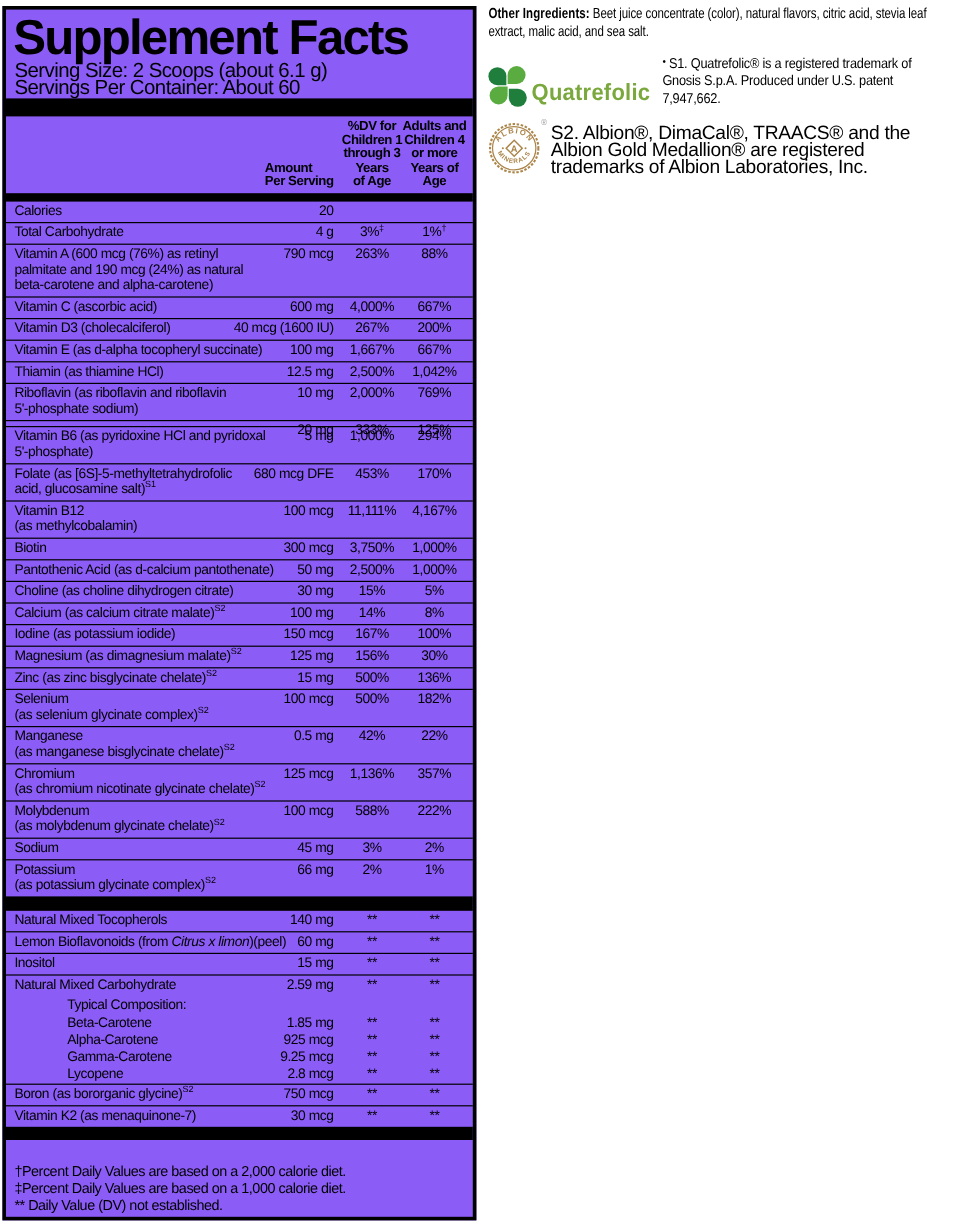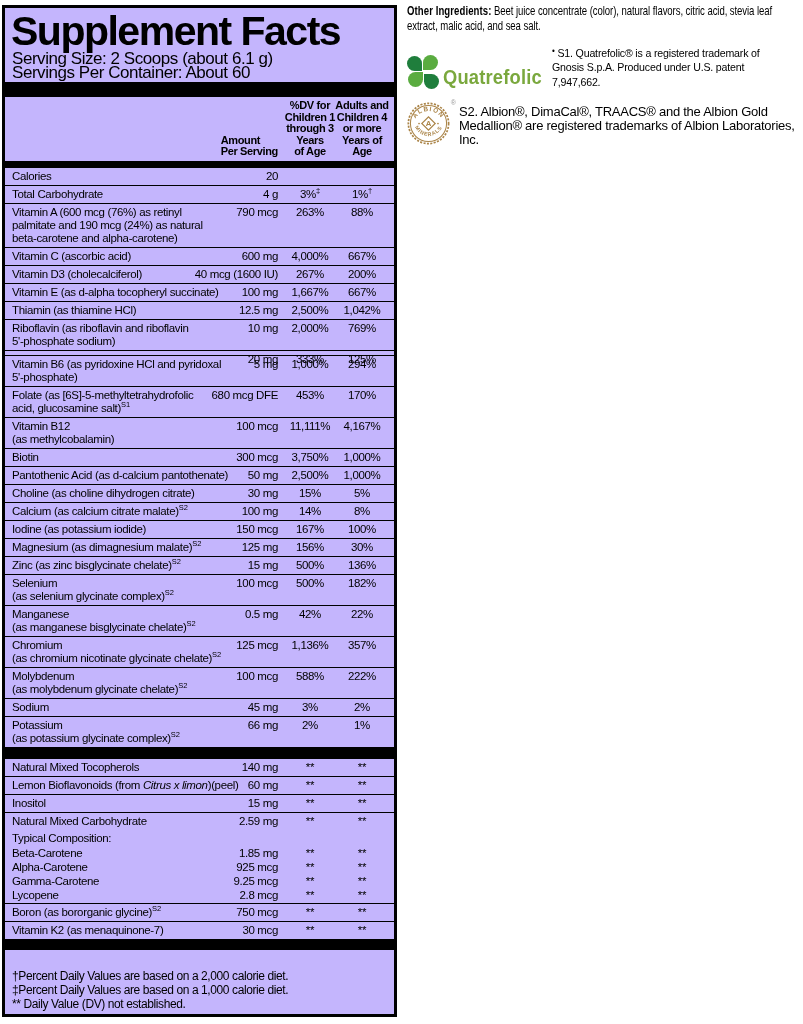--- a/index.html
+++ b/index.html
@@ -1,38 +1,38 @@
 <!DOCTYPE html>
 <html><head>
 <meta charset="utf-8">
 <style>
   html,body{margin:0;padding:0;background:#fff;}
   body{width:803px;height:1024px;position:relative;font-family:"Liberation Sans",sans-serif;color:#000;overflow:hidden;}
 
   
-  .panel{position:absolute;left:2px;top:5px;width:395px;height:1012px;border:3px solid #000;box-sizing:border-box;background:#c4b5fd;}
+  .panel{position:absolute;left:2px;top:5px;width:395px;height:1012px;border:3px solid #000;box-sizing:border-box;background:#8b5cf6;}
   .sf-title{font-size:41px;font-weight:bold;letter-spacing:-1.5px;line-height:38px;margin:4px 0 2px 6px;white-space:nowrap;}
   .serving-line{font-size:17px;line-height:13.5px;letter-spacing:-0.45px;margin-left:7px;white-space:nowrap;}
   .bar{background:#000;width:100%;}
   .bar1{height:15px;margin-top:3px;}
   .bar2{height:7px;}
   .bar3{height:12px;}
   .bar4{height:11px;}
 
   .colheads{position:relative;height:64px;font-weight:bold;font-size:11px;line-height:11.6px;letter-spacing:-0.35px;}
   .ch{position:absolute;bottom:3px;white-space:pre-line;}
   .ch-amount{right:116px;}
   .ch-dv1{left:273px;width:64px;text-align:center;}
   .ch-dv2{left:328px;width:58px;text-align:center;}
 
   .nrow{position:relative;border-top:1.5px solid #000;padding:2px 0;font-size:11.5px;line-height:13px;letter-spacing:-0.35px;}
   .nrow.nosep{border-top:none;}
   .nrow.sub{padding:0 0 1px 0;}
   .nname{padding-left:7px;white-space:pre-line;}
-  .nrow.indent .nname{}
+  .nrow.indent .nname{margin-left:44px;}
   .nname .it{font-style:italic;}
   .cellv{position:absolute;top:2px;white-space:nowrap;}
   .nrow.sub .cellv{top:0;}
   .cell-amount{right:116px;text-align:right;}
   .cell-dv1{left:273px;width:64px;text-align:center;}
   .cell-dv2{left:335px;width:44px;text-align:center;}
   sup{font-size:7.5px;vertical-align:super;letter-spacing:0;line-height:0;}
 
   .footnotes{padding:20px 4px 0 7px;font-size:12px;line-height:13.8px;letter-spacing:-0.4px;}
 
@@ -48,21 +48,21 @@
   .leaf.l2{right:2px;top:0;border-radius:50% 50% 50% 0;}
   .leaf.l3{left:1px;bottom:2px;border-radius:50% 0 50% 50%;}
   .leaf.l4{right:1px;bottom:0;border-radius:0 50% 50% 50%;}
   .q-word{font-size:19.5px;letter-spacing:0.2px;margin:9px 2px 0 3px;white-space:nowrap;font-weight:bold;transform:scaleX(0.94);transform-origin:left top;}
   .q-note{width:290px;transform:scaleX(0.9);transform-origin:left top;font-size:11.8px;line-height:14.2px;letter-spacing:-0.2px;margin-left:2px;}
   .bullet{font-size:9px;vertical-align:3px;}
 
   .albion-row{display:flex;align-items:flex-start;margin-top:13px;}
   .albion-logo-wrap{position:relative;width:43px;height:43px;flex:0 0 auto;}
   .albion-reg{position:absolute;top:-3px;right:-6px;font-size:7px;color:#9a9a9a;}
-  .a-note{width:350px;font-size:13px;line-height:14.2px;letter-spacing:-0.25px;margin:3px 0 0 9px;}
+  .a-note{width:350px;font-size:16px;line-height:14.2px;letter-spacing:-0.25px;margin:3px 0 0 9px;}
 </style>
 </head>
 <body>
 
 <div class="panel">
   <div class="sf-title">Supplement Facts</div>
   <div class="serving-line">Serving Size: 2 Scoops (about 6.1 g)</div>
   <div class="serving-line">Servings Per Container: About 60</div>
 
   <div class="bar bar1"></div>

